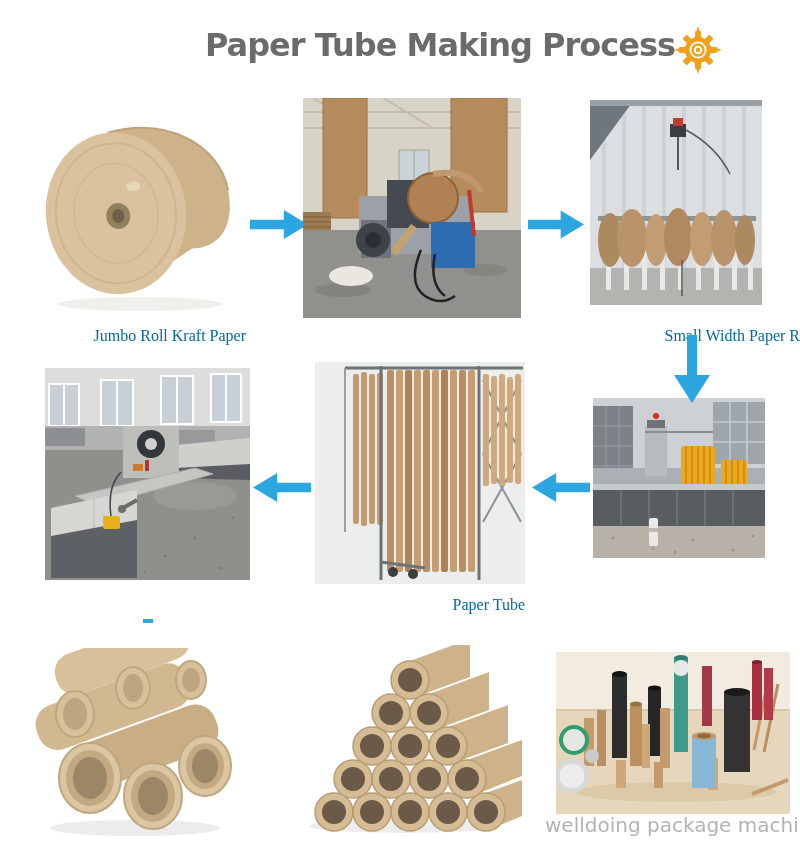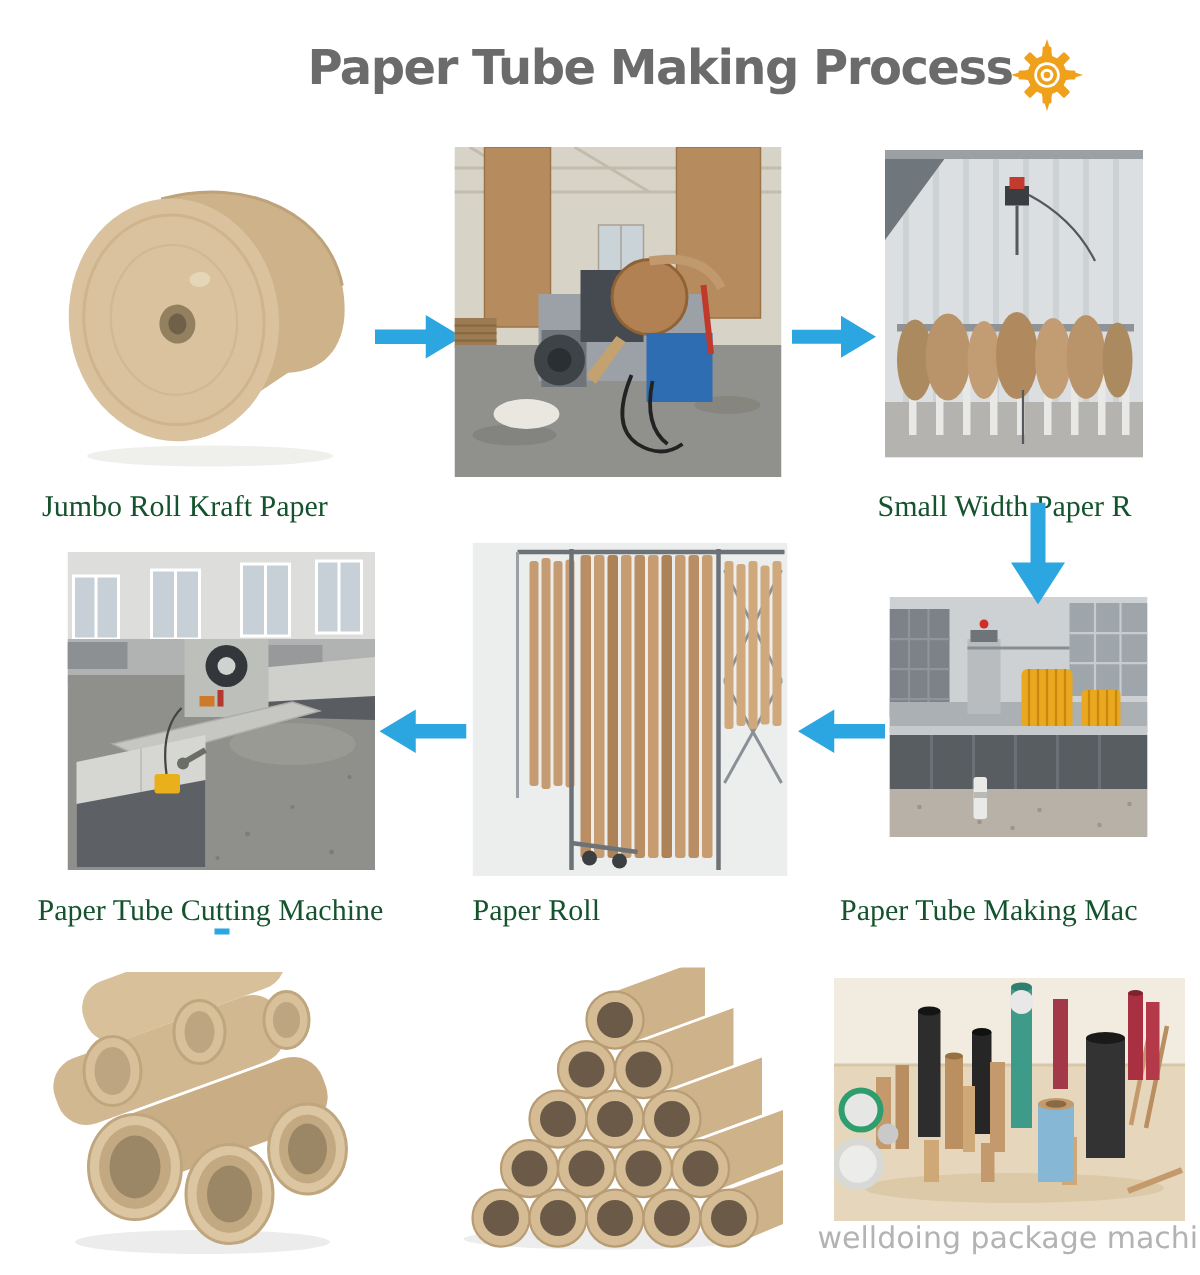--- a/index.html
+++ b/index.html
@@ -8,22 +8,22 @@
   .abs{position:absolute;}
   #title{left:0;top:26px;width:800px;text-align:center;font-size:32px;font-weight:bold;
          letter-spacing:-1px;color:#6b6b6b;font-family:"DejaVu Sans",sans-serif;padding-left:40px;}
   #logo{left:674px;top:26px;width:126px;height:58px;display:flex;align-items:flex-start;}
   #logo .gear{flex:0 0 auto;}
   #logo .ltxt{margin-left:5px;display:flex;flex-direction:column;align-items:center;}
   #brand{font-size:28px;font-weight:bold;color:#29abe2;letter-spacing:1px;line-height:30px;
          margin-top:5px;font-family:"DejaVu Sans",sans-serif;}
   #tagline{font-size:9px;color:#29abe2;letter-spacing:1px;margin-top:1px;white-space:nowrap;}
   #tagline .dot{color:#f0a11c;font-weight:bold;}
-  .step-label{font-family:"Liberation Serif",serif;font-size:20px;color:#14532d;
-              text-align:left;white-space:nowrap;}
+  .step-label{font-family:"Liberation Serif",serif;font-size:16px;color:#0369a1;
+              text-align:right;white-space:nowrap;}
   .caption{font-size:20px;color:#b3b3b3;text-align:center;white-space:nowrap;
            font-family:"DejaVu Sans",sans-serif;}
   .arrow svg,.photo svg{display:block;}
   .frag{background:#2ca6e0;}
 </style>
 </head>
 <body>
 
 <div id="canvas">
 
@@ -322,24 +322,22 @@
           <circle cx="100" cy="142" r="1.5"></circle>
         <circle cx="140" cy="152" r="1.5"></circle>
           <circle cx="160" cy="138" r="1.5"></circle>
           <circle cx="82" cy="154" r="1.5"></circle>
       </g>
       <rect x="56" y="120" width="9" height="28" rx="2" fill="#e9e9e7"></rect>
       <rect x="56" y="130" width="9" height="4" fill="#b9b9b5"></rect>
     </svg>
   </div>
 
-  <div class="abs step-label" style="left:25px;top:596px;width:250px;">Paper Tube Cutting Machine</div>
   <div class="abs frag" style="left:143px;top:619px;width:10px;height:4px;"></div>
-  <div class="abs step-label" style="left:315px;top:596px;width:210px;">Paper Roll</div>
-  <div class="abs step-label" style="left:560px;top:596px;width:240px;">Paper Tube Making Mac</div>
+  <div class="abs step-label" style="left:315px;top:596px;width:210px;">Paper Tube</div>
 
   <div class="abs photo" style="left:35px;top:648px;">
     <svg width="205" height="192" viewBox="0 0 205 192">
       <rect width="205" height="192" fill="#ffffff"></rect>
       <ellipse cx="100" cy="180" rx="85" ry="8" fill="#ececec"></ellipse>
       <g transform="rotate(-20 100 90)">
         <rect x="10" y="30" width="160" height="46" rx="20" fill="#d2b890"></rect>
         <rect x="22" y="78" width="160" height="48" rx="21" fill="#c9ad85"></rect>
         <rect x="46" y="-12" width="140" height="42" rx="19" fill="#d8c09b"></rect>
       </g>

